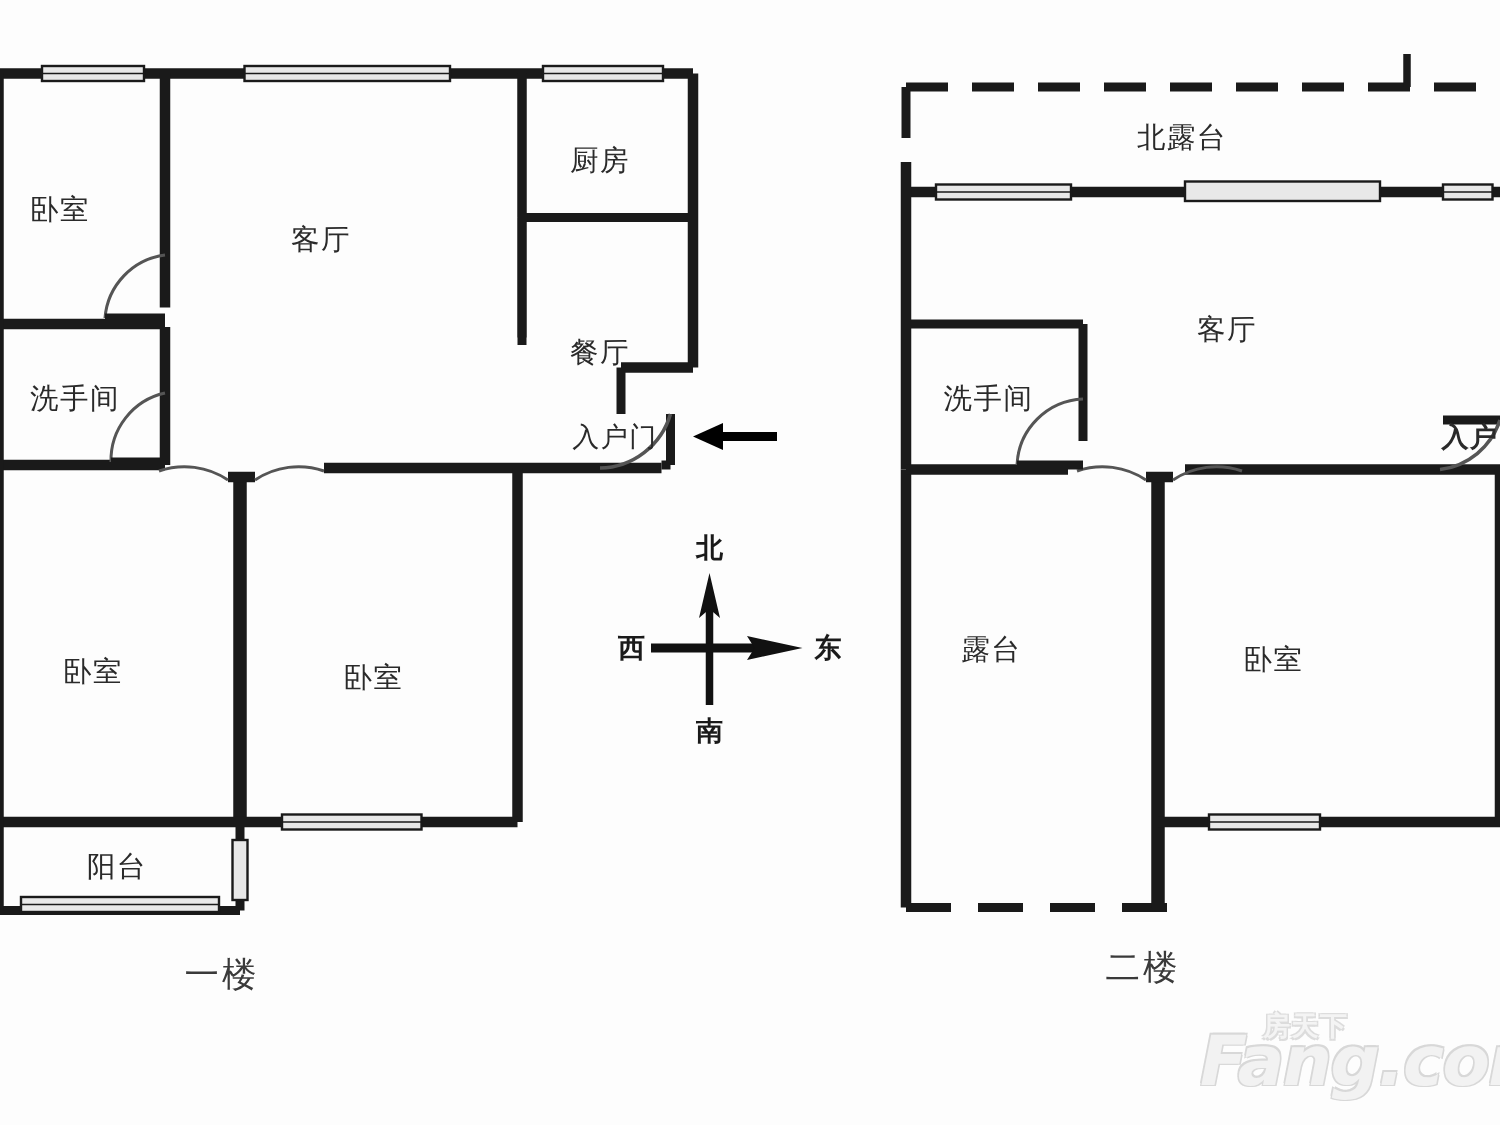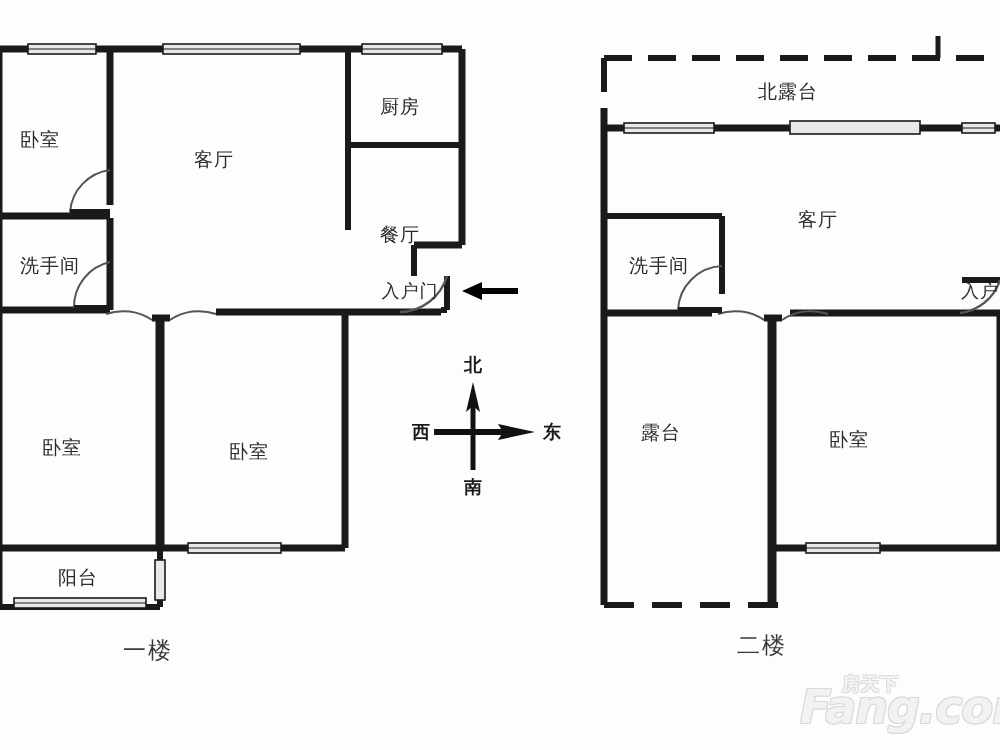--- a/index.html
+++ b/index.html
@@ -276,21 +276,21 @@
   <div class="room-label" style="left:249px; top:452px;">卧室</div>
   <div class="room-label" style="left:78px; top:578px;">阳台</div>
   <div class="door-label" style="left:410px; top:291px;">入户门</div>
   <div class="floor-caption" style="left:148px; top:650px;">一楼</div>
 
   <div class="room-label" style="left:788px; top:92px;font-family:Liberation Mono, monospace;">北露台</div>
   <div class="room-label" style="left:818px; top:220px;">客厅</div>
   <div class="room-label" style="left:659px; top:266px;">洗手间</div>
   <div class="room-label" style="left:661px; top:433px;">露台</div>
   <div class="room-label" style="left:849px; top:440px;">卧室</div>
-  <div class="door-label" style="left:980px; top:291px;">入户</div>
+  <div class="door-label" style="left:980px; top:291px;font-weight:bold;">入户</div>
   <div class="floor-caption" style="left:762px; top:645px;">二楼</div>
 
   <div class="compass-label" style="left:473px; top:365px;">北</div>
   <div class="compass-label" style="left:473px; top:487px;">南</div>
   <div class="compass-label" style="left:552px; top:432px;">东</div>
   <div class="compass-label" style="left:421px; top:432px;">西</div>
 
   <div id="watermark">
     <div class="wm-main">Fang.com</div>
     <div class="wm-cn">房天下</div>

